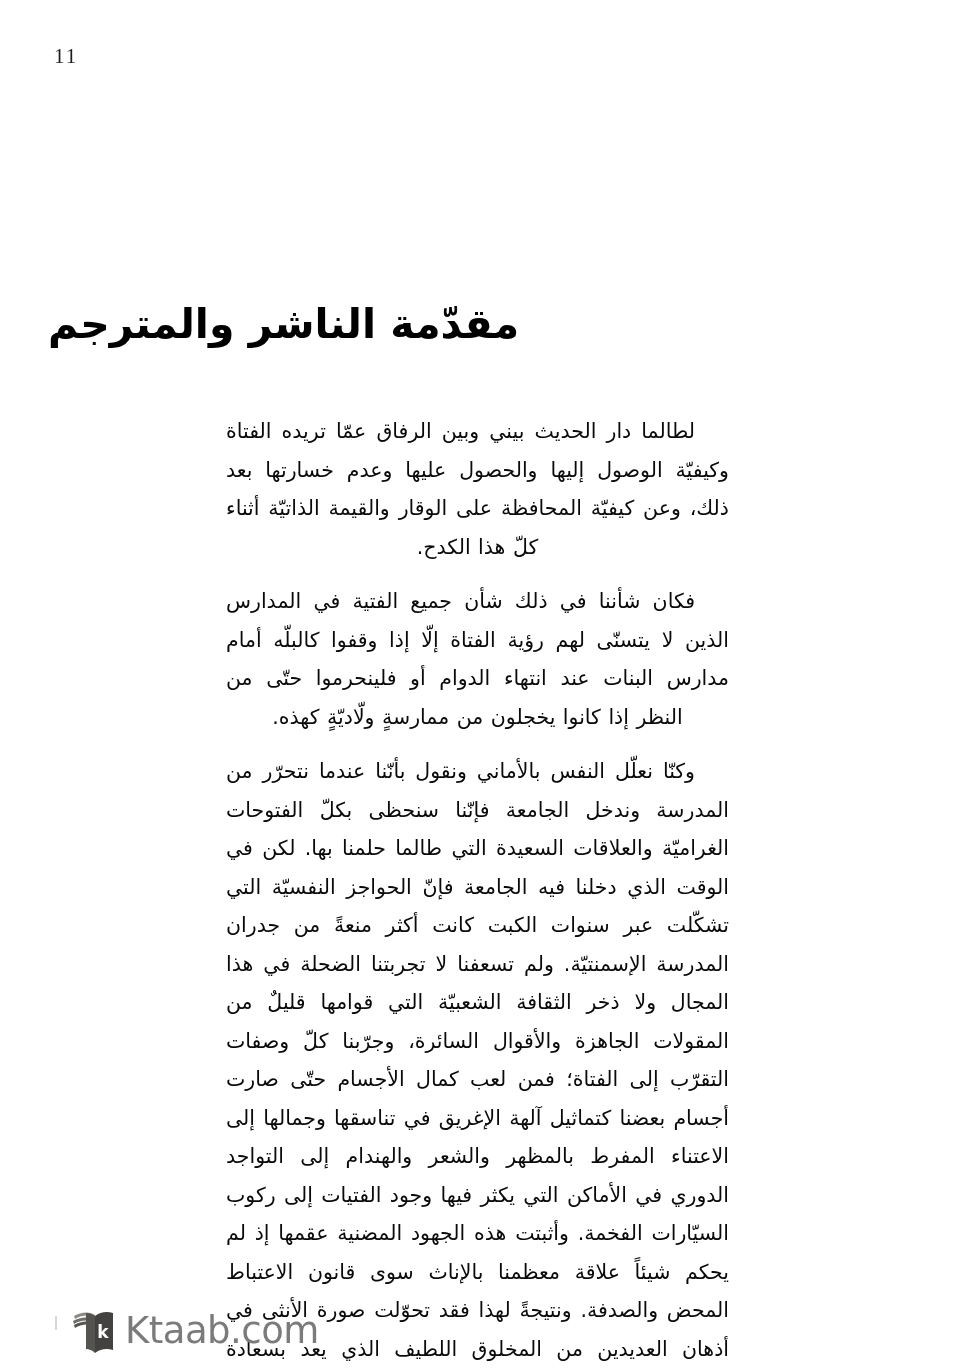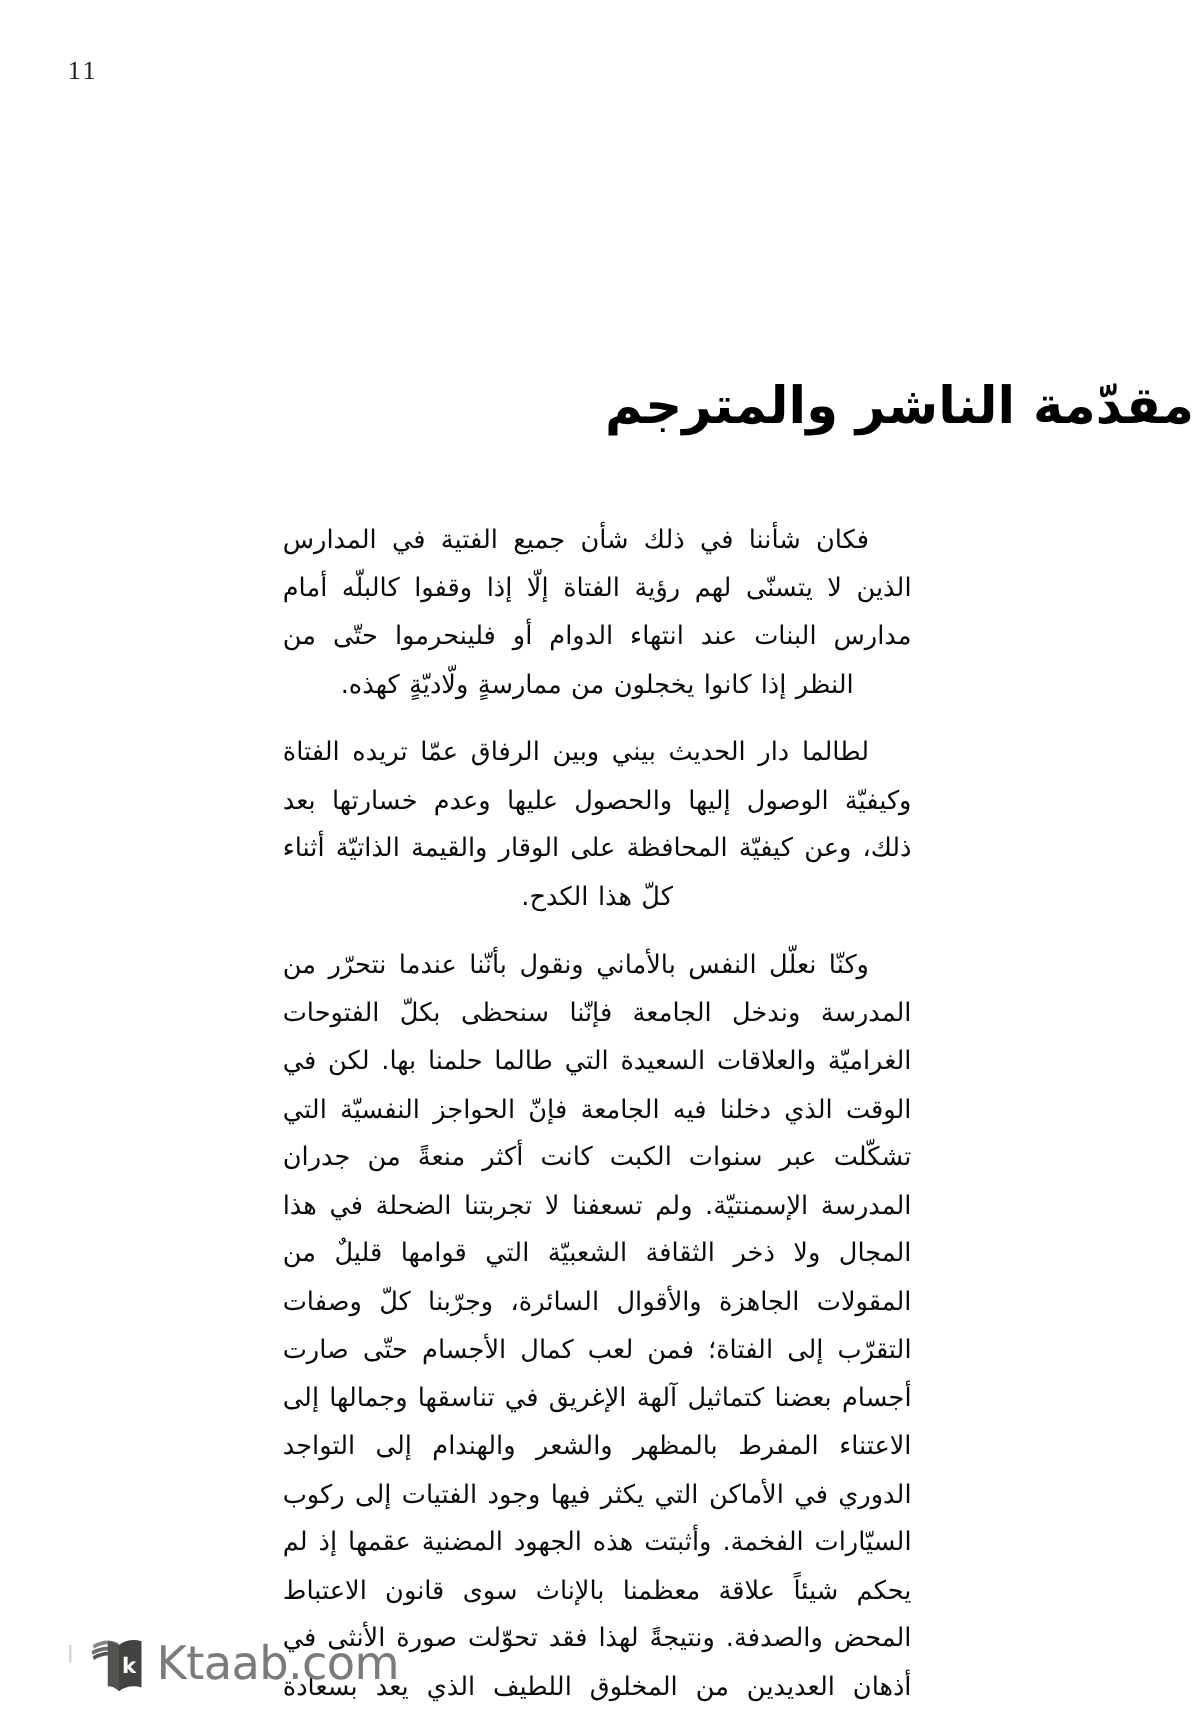--- a/index.html
+++ b/index.html
@@ -33,27 +33,28 @@
     direction: ltr;
     unicode-bidi: isolate;
   }
 
   
   .heading {
     position: absolute;
     top: 272px;
     left: 0;
     right: 0;
-    text-align: right;
+    text-align: left;
     font-family: "DejaVu Sans", sans-serif;
     font-weight: bold;
     font-size: 41px;
     line-height: 1.25;
     color: #000000;
     direction: rtl;
+    padding-left: 48px;
   }
 
   
   .textblock {
     position: absolute;
     top: 412px;
     right: 226px;
     left: 226px;
     direction: rtl;
     text-align: justify;
@@ -116,22 +117,22 @@
 </head>
 <body>
 
 <div class="page">
 
   <div class="folio">11</div>
 
   <h1 class="heading">مقدّمة الناشر والمترجم</h1>
 
   <div class="textblock">
+    <p class="para first">لطالما دار الحديث بيني وبين الرفاق عمّا تريده الفتاة وكيفيّة الوصول إليها والحصول عليها وعدم خسارتها بعد ذلك، وعن كيفيّة المحافظة على الوقار والقيمة الذاتيّة أثناء كلّ هذا الكدح.</p>
     <p class="para">فكان شأننا في ذلك شأن جميع الفتية في المدارس الذين لا يتسنّى لهم رؤية الفتاة إلّا إذا وقفوا كالبلّه أمام مدارس البنات عند انتهاء الدوام أو فلينحرموا حتّى من النظر إذا كانوا يخجلون من ممارسةٍ ولّاديّةٍ كهذه.</p>
-    <p class="para first">لطالما دار الحديث بيني وبين الرفاق عمّا تريده الفتاة وكيفيّة الوصول إليها والحصول عليها وعدم خسارتها بعد ذلك، وعن كيفيّة المحافظة على الوقار والقيمة الذاتيّة أثناء كلّ هذا الكدح.</p>
     <p class="para last">وكنّا نعلّل النفس بالأماني ونقول بأنّنا عندما نتحرّر من المدرسة وندخل الجامعة فإنّنا سنحظى بكلّ الفتوحات الغراميّة والعلاقات السعيدة التي طالما حلمنا بها. لكن في الوقت الذي دخلنا فيه الجامعة فإنّ الحواجز النفسيّة التي تشكّلت عبر سنوات الكبت كانت أكثر منعةً من جدران المدرسة الإسمنتيّة. ولم تسعفنا لا تجربتنا الضحلة في هذا المجال ولا ذخر الثقافة الشعبيّة التي قوامها قليلٌ من المقولات الجاهزة والأقوال السائرة، وجرّبنا كلّ وصفات التقرّب إلى الفتاة؛ فمن لعب كمال الأجسام حتّى صارت أجسام بعضنا كتماثيل آلهة الإغريق في تناسقها وجمالها إلى الاعتناء المفرط بالمظهر والشعر والهندام إلى التواجد الدوري في الأماكن التي يكثر فيها وجود الفتيات إلى ركوب السيّارات الفخمة. وأثبتت هذه الجهود المضنية عقمها إذ لم يحكم شيئاً علاقة معظمنا بالإناث سوى قانون الاعتباط المحض والصدفة. ونتيجةً لهذا فقد تحوّلت صورة الأنثى في أذهان العديدين من المخلوق اللطيف الذي يعد بسعادة غامرة إلى ذلك الكيان المتقلّب الذي تناقض أفعاله أقواله ولا يصرّح ظاهره بما يعتمل في باطنه حتّى صار لغزاً يستهلك طاقة الشاب أوّلاً في محاولة تصوّره عبثاً وثانياً في كرهه نتيجةً</p>
   </div>
 
   <div class="edge-tick"></div>
 
   <div class="watermark">
     <span class="wm-book">
       <svg width="44" height="52" viewBox="0 0 44 52" aria-hidden="true">
 
         <path d="M2 12 C9 8, 17 7, 23 11 L23 14 C17 10, 9 11, 3 15 Z" fill="#8b8986"></path>

